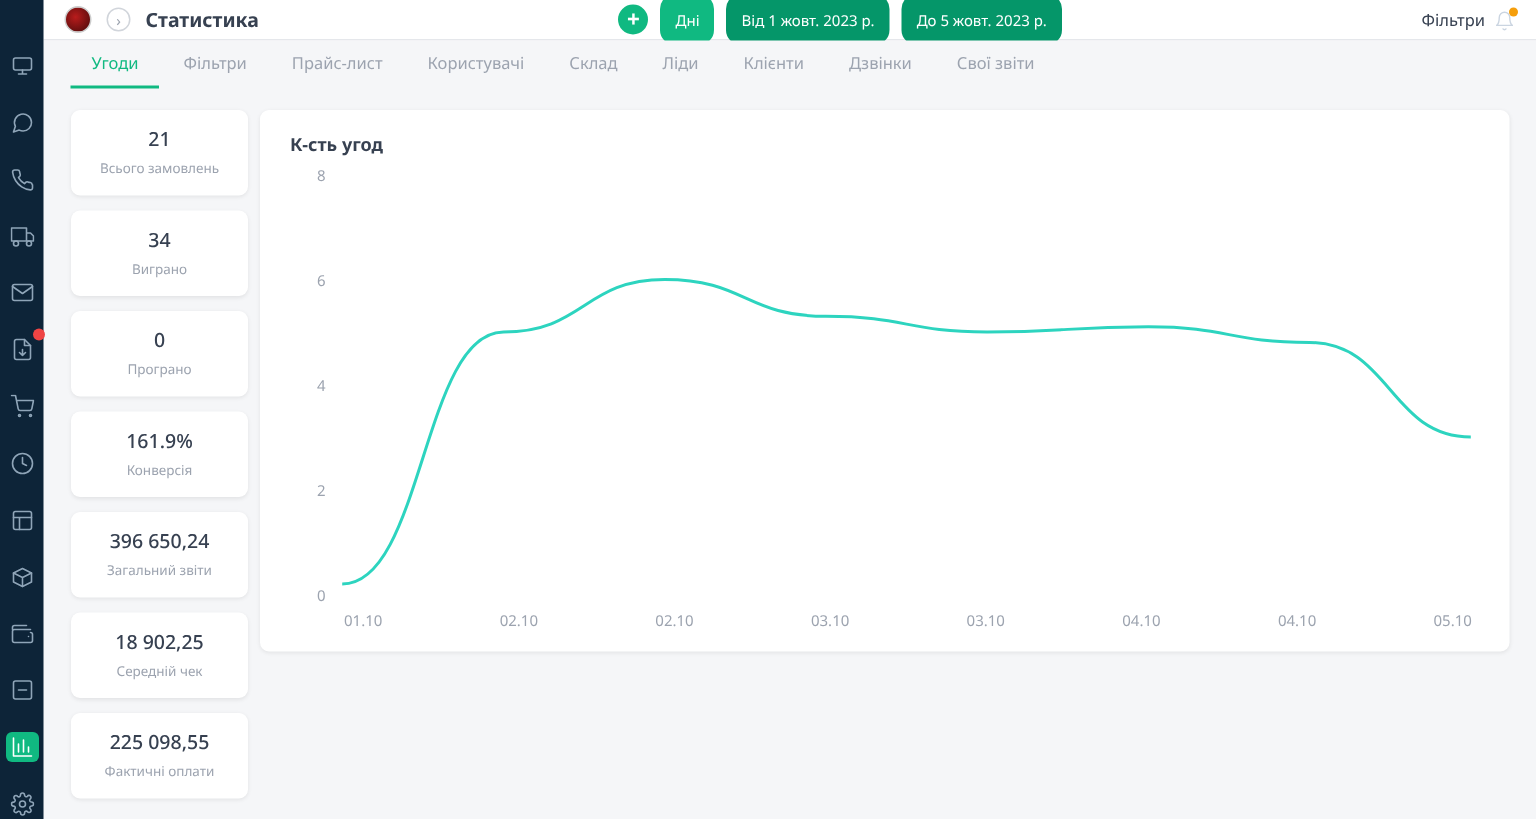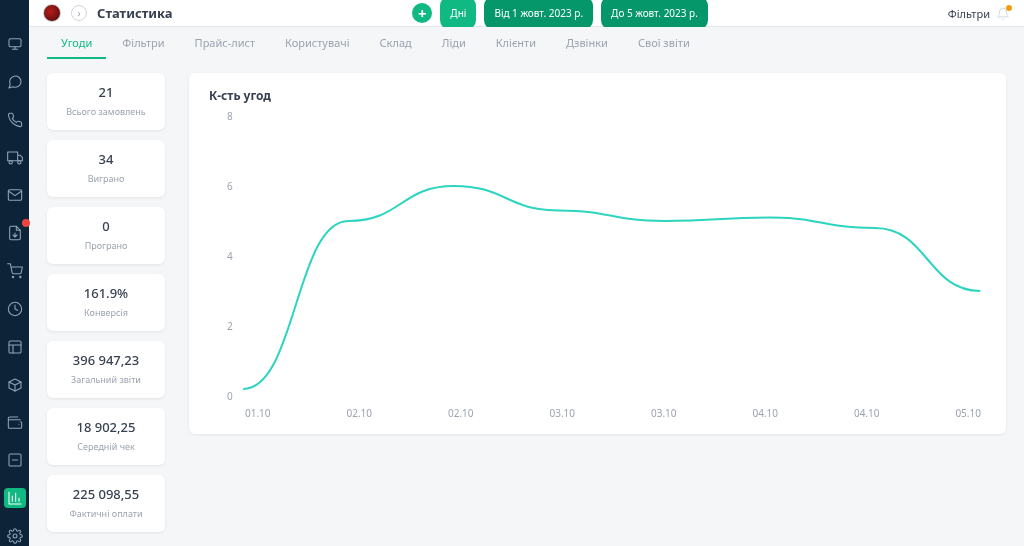--- a/index.html
+++ b/index.html
@@ -51,21 +51,21 @@
   .bell{width:14px;height:14px;color:#cbd5e1;position:relative}
   .bell .dot{position:absolute;top:-2px;right:-2px;width:6px;height:6px;border-radius:50%;background:#f59e0b}
 
   
   .tabs{height:32px;min-height:32px;display:flex;align-items:stretch;padding:0 18px;background:var(--page-bg);gap:2px}
   .tab{display:flex;align-items:center;padding:0 14px;font-size:11px;color:var(--text-muted);border-bottom:2px solid transparent;cursor:pointer}
   .tab.active{color:var(--green);border-bottom-color:var(--green)}
 
   
   .content{flex:1;overflow:auto;padding:14px 18px 40px;scrollbar-width:thin}
-  .row{display:flex;gap:24px;align-items:flex-start}
+  .row{display:flex;gap:8px;align-items:flex-start}
   .kpis{display:flex;flex-direction:column;gap:10px;width:118px;flex-shrink:0}
   .kpi{background:var(--card-bg);border-radius:6px;box-shadow:var(--shadow);padding:10px 6px 12px;text-align:center}
   .kpi .v{font-size:13px;font-weight:500;color:var(--text)}
   .kpi .l{font-size:9px;color:var(--text-muted);margin-top:4px}
 
   .chart{flex:1;background:var(--card-bg);border-radius:6px;box-shadow:var(--shadow);padding:14px 20px}
   .chart h2{font-size:12px;font-weight:700;color:var(--text);margin-bottom:6px}
   .chart-box{position:relative;height:310px}
   .chart-box svg{width:100%;height:100%}
   .chart-box .y-lab{position:absolute;left:18px;font-size:10px;color:var(--text-muted);transform:translateY(-50%)}
@@ -215,21 +215,21 @@
           </div>
           <div class="kpi">
             <div class="v">0</div>
                <div class="l">Програно</div>
           </div>
           <div class="kpi">
             <div class="v">161.9%</div>
                <div class="l">Конверсія</div>
           </div>
           <div class="kpi">
-            <div class="v">396 947,23</div>
+            <div class="v">396 650,24</div>
                <div class="l">Загальний звіти</div>
           </div>
           <div class="kpi">
             <div class="v">18 902,25</div>
                <div class="l">Середній чек</div>
           </div>
           <div class="kpi">
             <div class="v">225 098,55</div>
                <div class="l">Фактичні оплати</div>
           </div>

